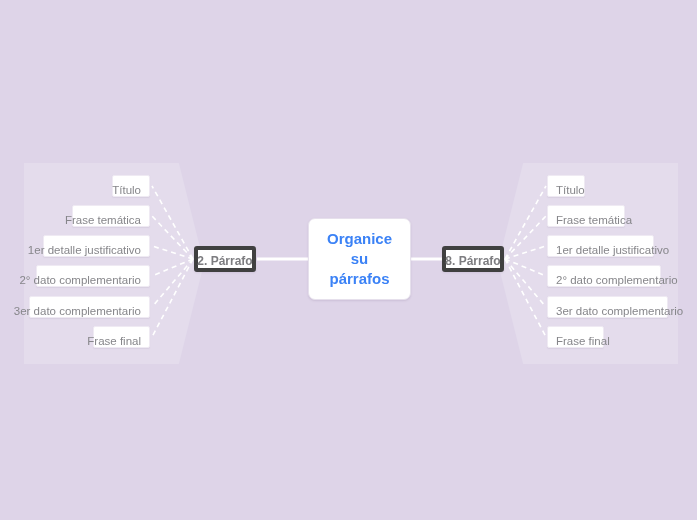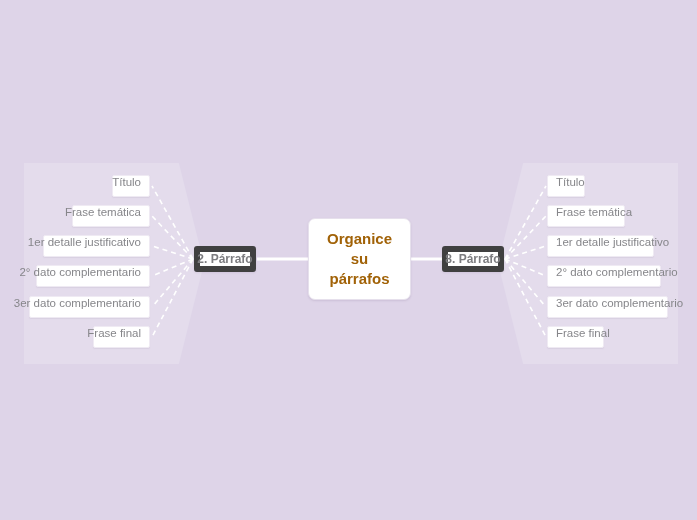--- a/index.html
+++ b/index.html
@@ -64,55 +64,55 @@
     white-space: nowrap;
   }
 
   .central-node {
     left: 308px;
     top: 218px;
     width: 103px;
     height: 82px;
     border: 1px solid #e6e0ec;
     border-radius: 7px;
-    color: #a16207;
+    color: #3b82f6;
     font-size: 15px;
     font-weight: bold;
     line-height: 20px;
     display: flex;
     align-items: center;
     justify-content: center;
     text-align: center;
     box-shadow: 0 1px 2px rgba(120,100,140,0.18);
   }
 
   .branch-node {
     height: 26px;
-    border: 6px solid #404040;
+    border: 4px solid #404040;
     border-radius: 3px;
     color: #7d7d80;
     font-size: 12px;
     font-weight: bold;
     display: flex;
     align-items: flex-end;
     justify-content: center;
     padding: 0 10px;
     box-shadow: 0 1px 2px rgba(120,100,140,0.12);
   }
   .branch-node.left  { left: 194px; top: 246px; width: 62px; }
   .branch-node.right { left: 442px; top: 246px; width: 62px; }
 
   .leaf-node {
     height: 22px;
     border: 1px solid #efeaf3;
     border-radius: 2px;
     color: #86868a;
     font-size: 11.5px;
     display: flex;
-    align-items: flex-start;
+    align-items: flex-end;
     padding: 0 8px;
     box-shadow: 0 1px 1px rgba(120,100,140,0.10);
   }
   .leaf-node.right { justify-content: flex-start; }
   .leaf-node.left  { justify-content: flex-end; }
 </style>
 </head>
 <body>
 
 <div id="canvas">

